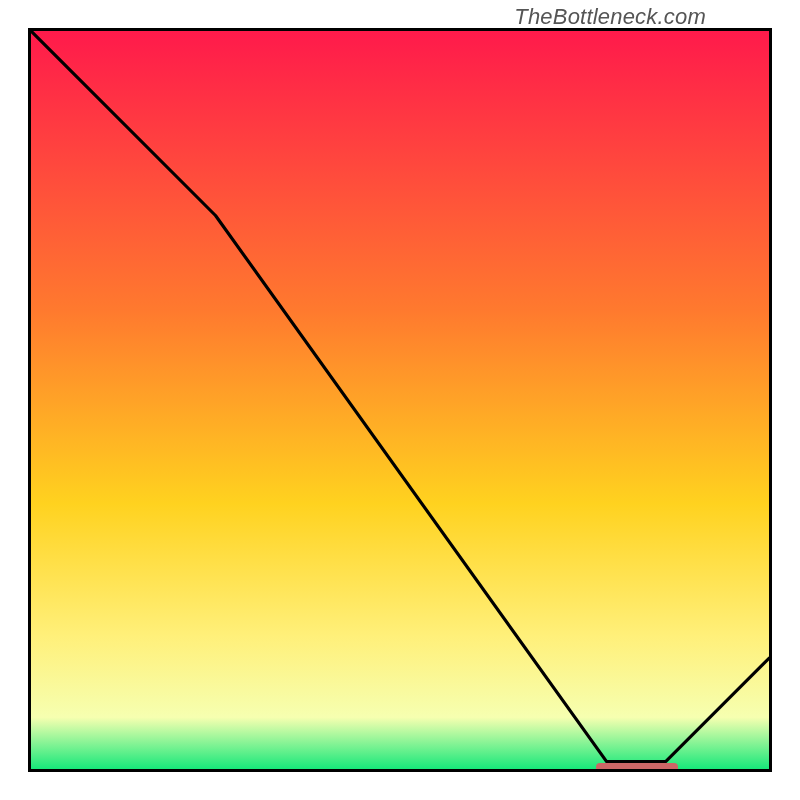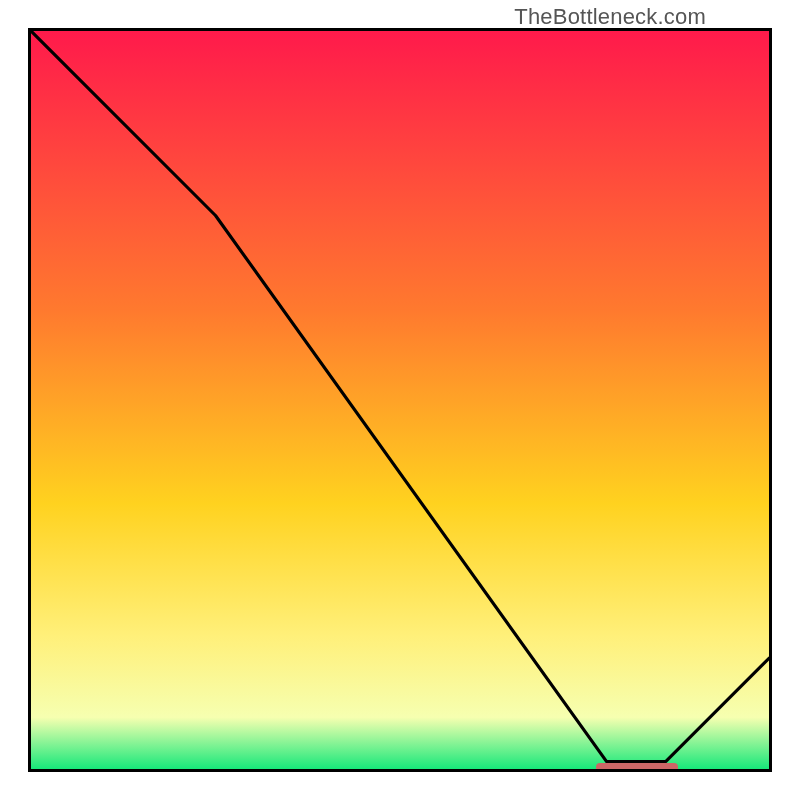--- a/index.html
+++ b/index.html
@@ -9,20 +9,21 @@
     height: 800px;
     overflow: hidden;
     background: #ffffff;
     font-family: Arial, Helvetica, sans-serif;
   }
   .frame {
     position: relative;
     width: 724px;
     height: 800px;
     box-sizing: border-box;
+    font-style: italic;
   }
   .watermark {
     position: absolute;
     top: 4px;
     right: 18px;
     color: #555;
     font-size: 22px;
     font-weight: 500;
     letter-spacing: 0.2px;
     z-index: 3;

